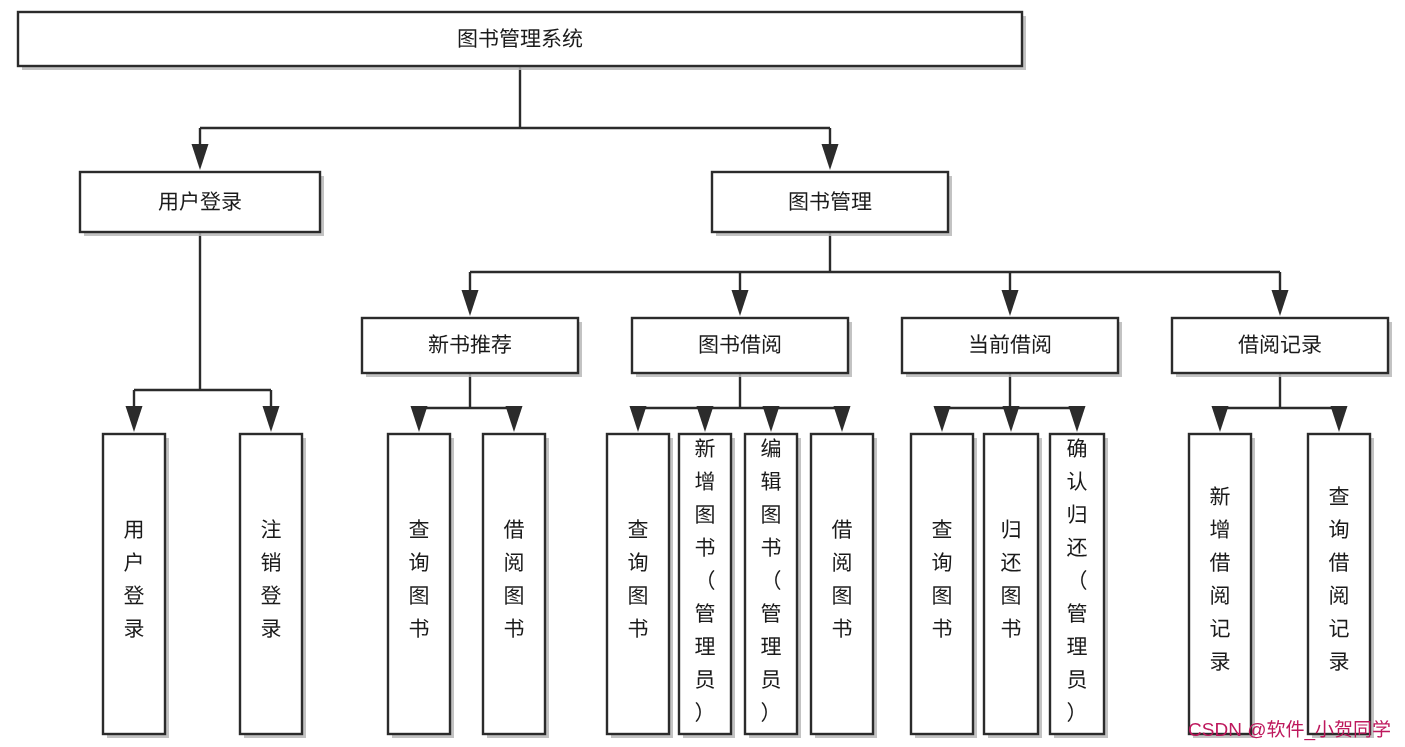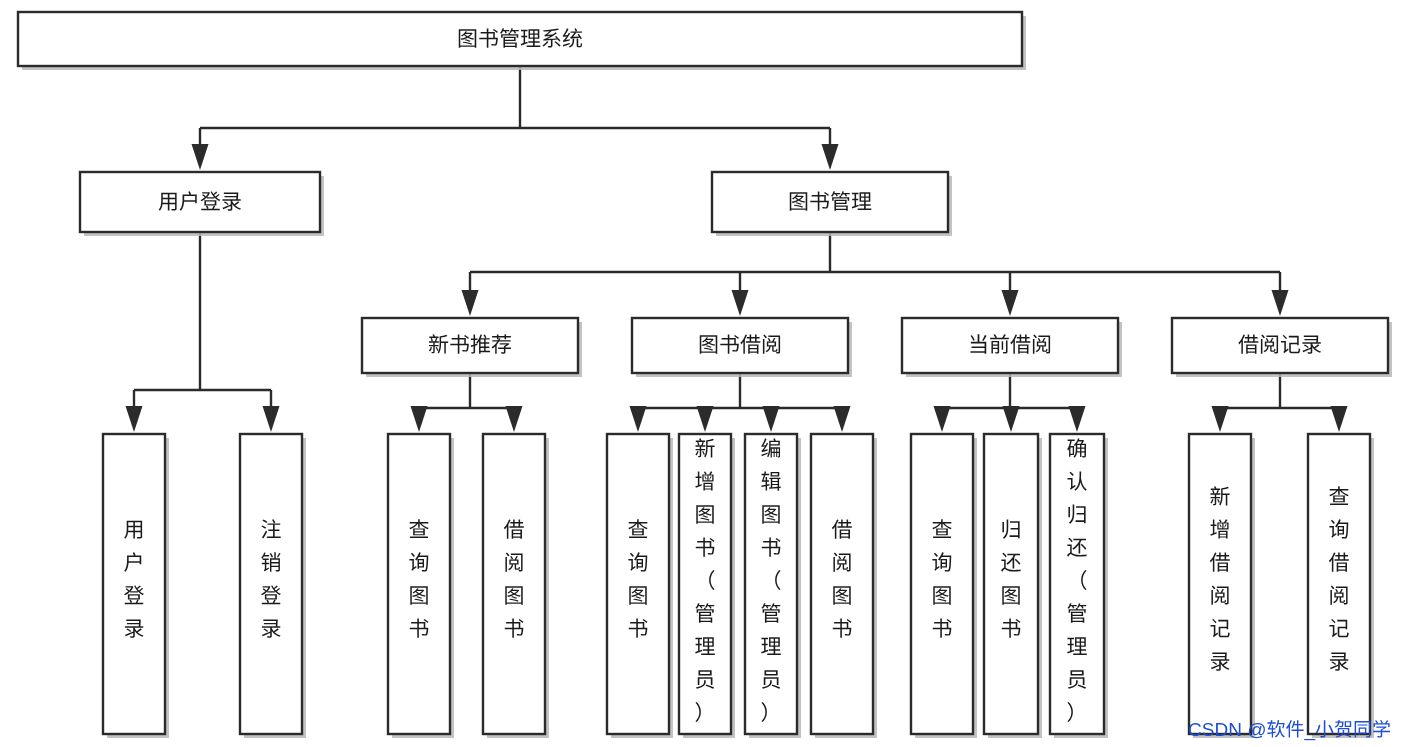--- a/index.html
+++ b/index.html
@@ -58,21 +58,21 @@
     font-family: "Liberation Sans", "DejaVu Sans", sans-serif;
     font-size: 21px;
     text-anchor: middle;
   }
   .watermark-text {
     position: absolute;
     right: 14px;
     bottom: 6px;
     font-family: "Liberation Sans", "DejaVu Sans", sans-serif;
     font-size: 19px;
-    color: #1d4ed8;
+    color: #be185d;
     white-space: nowrap;
     user-select: none;
     pointer-events: none;
   }
 </style>
 </head>
 <body>
 
 <div id="diagram-root">
 

